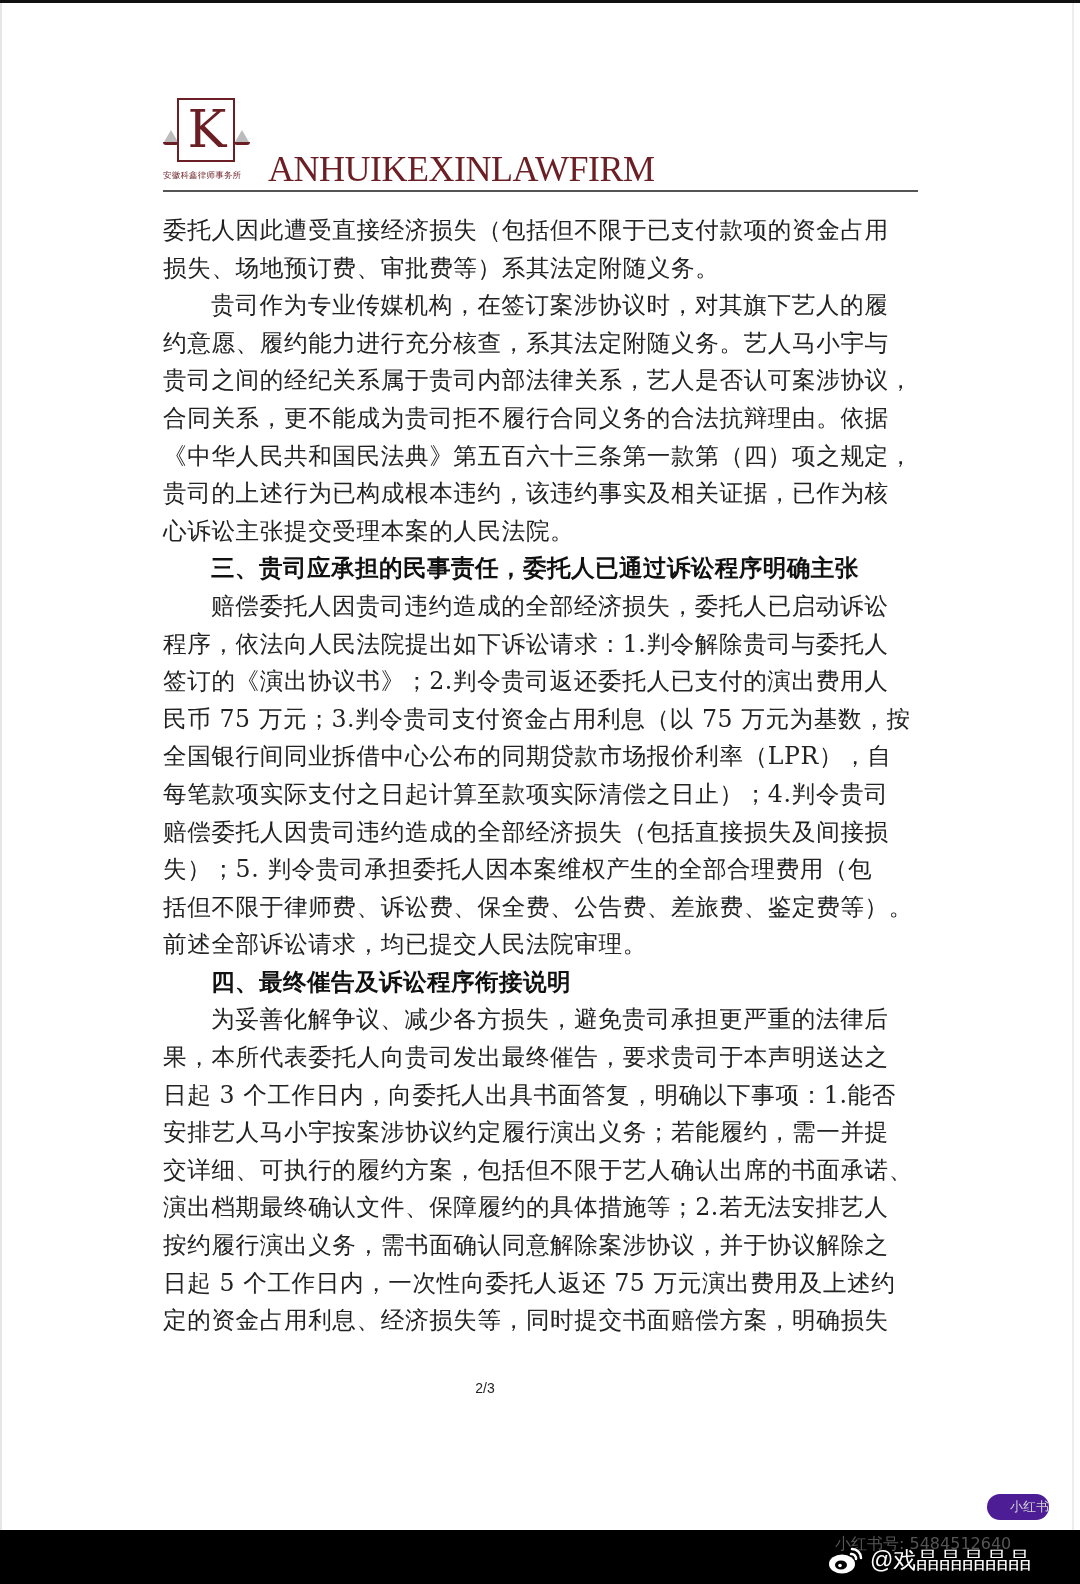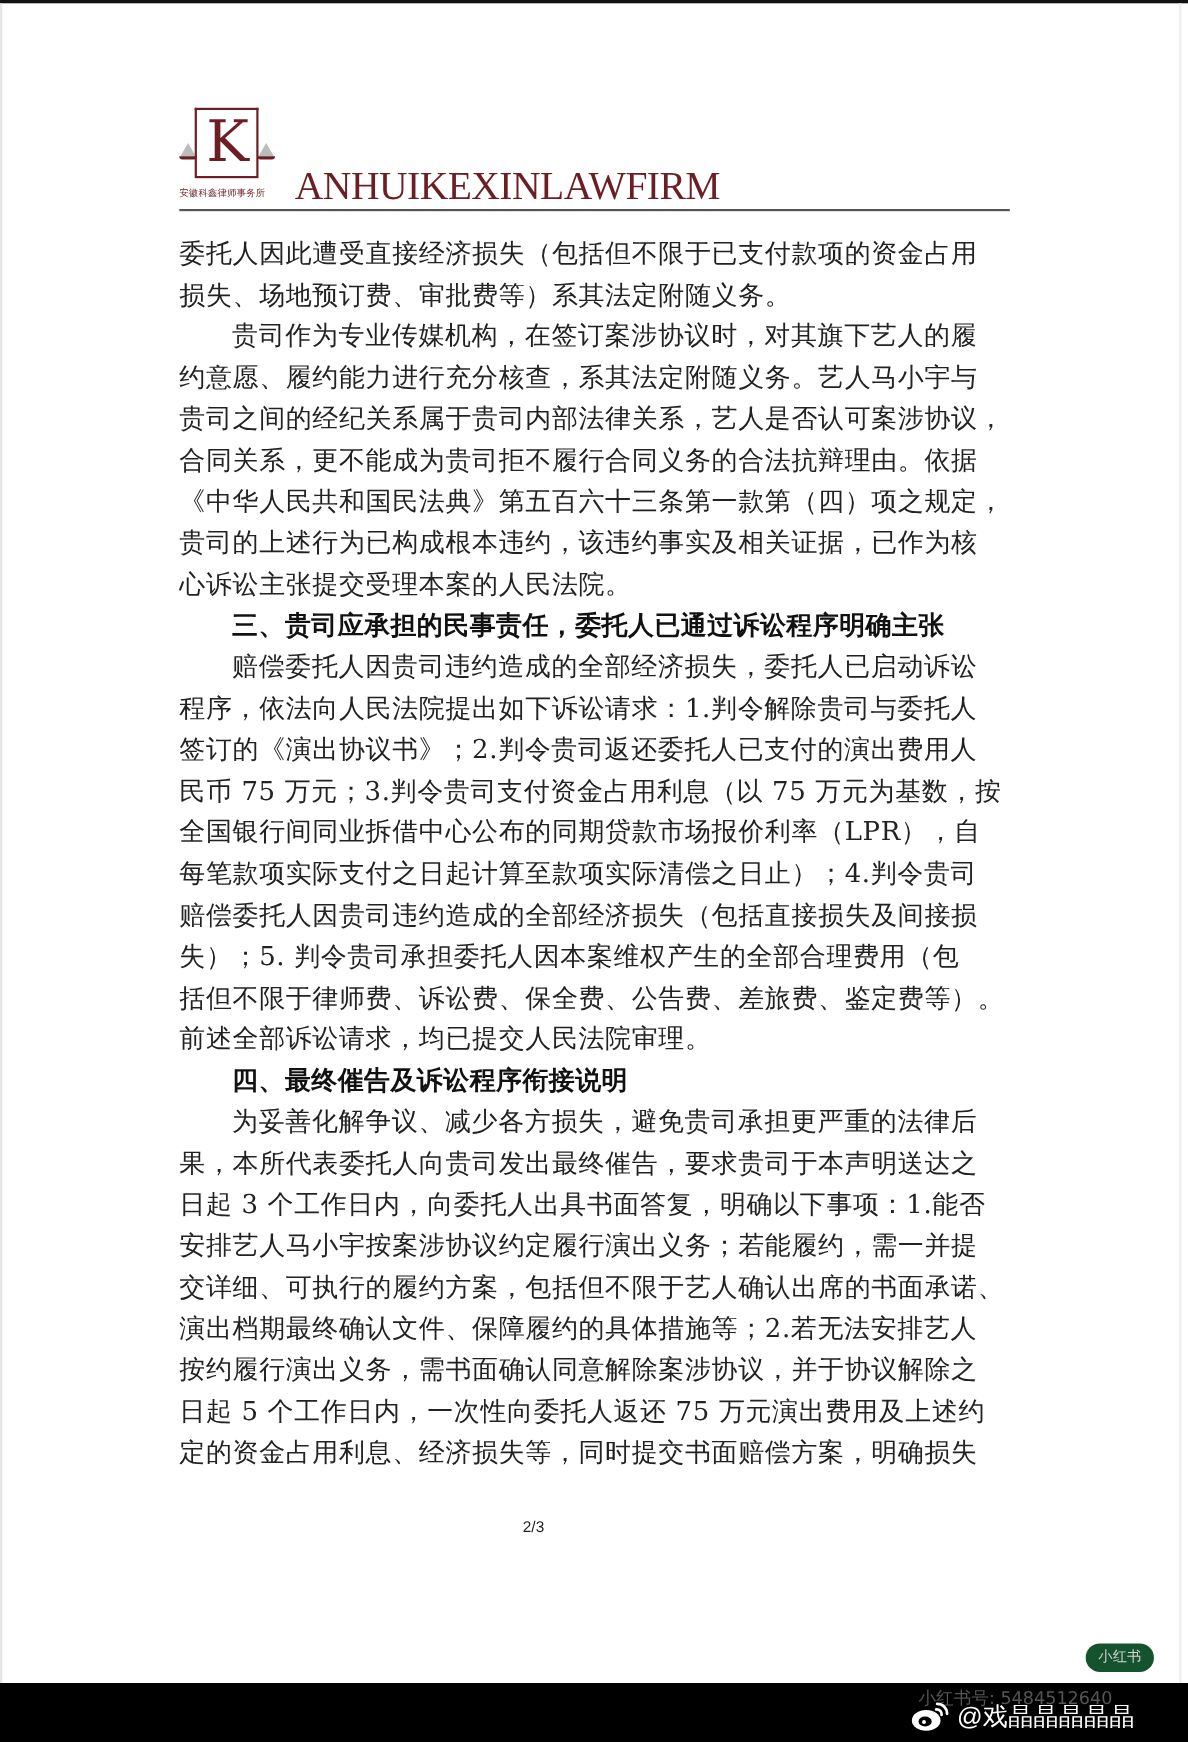--- a/index.html
+++ b/index.html
@@ -150,26 +150,26 @@
       text-align: center;
       font-family: "Liberation Sans", sans-serif;
       font-size: 14px;
       color: #222;
     }
     .xhs-badge {
       position: absolute;
       left: 987px; top: 1494px;
       width: 62px; height: 26px;
       border-radius: 13px;
-      background: #14532d;
+      background: #4c1d95;
       color: #d4d4d4;
-      font-family: Liberation Mono, monospace;
+      font-family: Liberation Sans, sans-serif;
       font-size: 13px;
       line-height: 26px;
-      text-align: center;
+      text-align: right;
     }
     
     .footer-band {
       position: absolute;
       left: 0; top: 1530px;
       width: 1080px; height: 54px;
       background: #000;
     }
     .xhs-id {
       position: absolute;

